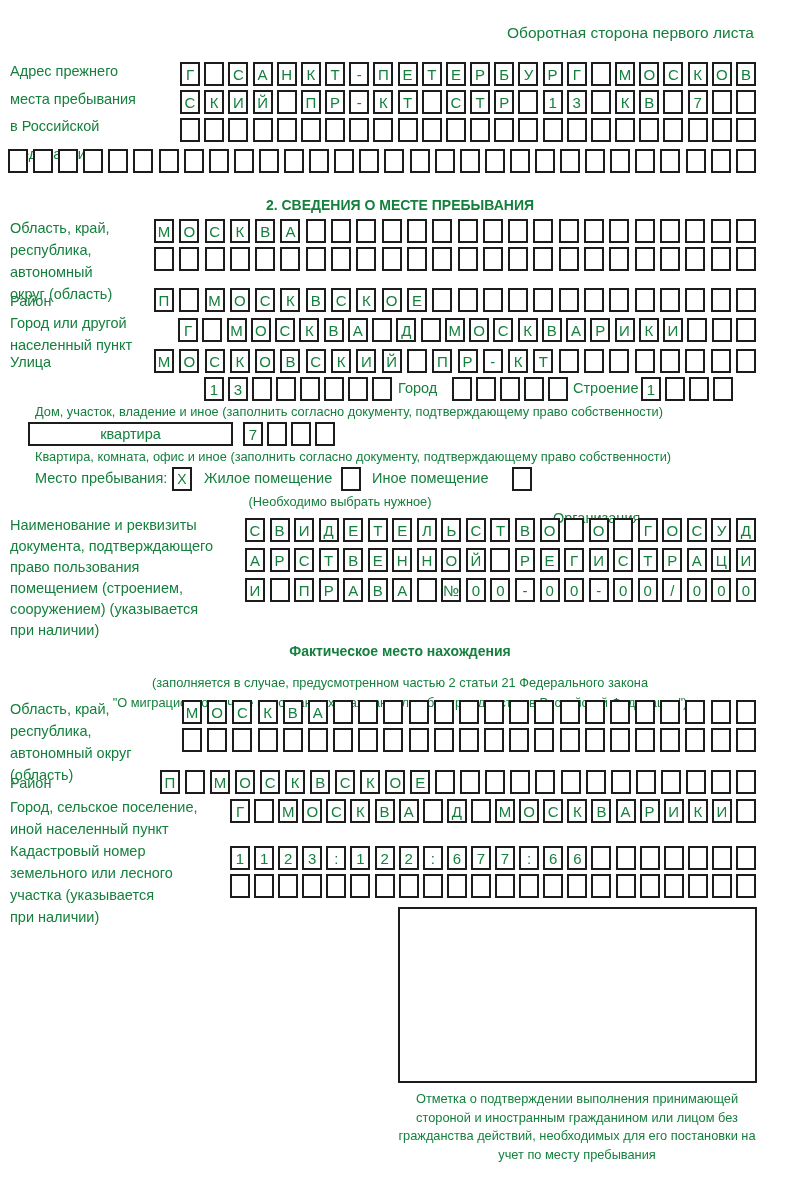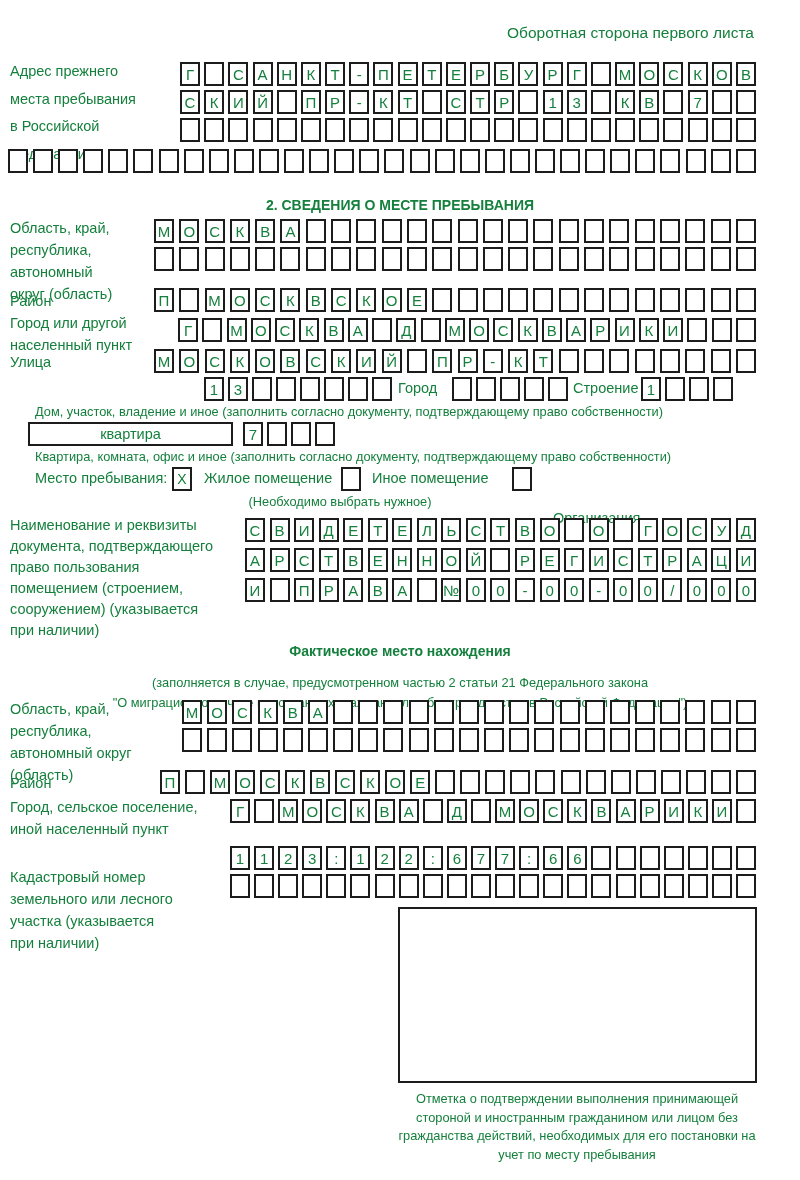--- a/index.html
+++ b/index.html
@@ -512,21 +512,21 @@
       <div class="cell">К</div>
       <div class="cell">В</div>
       <div class="cell">А</div>
       <div class="cell">Р</div>
       <div class="cell">И</div>
       <div class="cell">К</div>
       <div class="cell">И</div>
       <div class="cell"></div>
     </div>
 
-  <div class="abs lbl" style="left:10px;top:840px;width:172px;margin-top:26px;">Кадастровый номер земельного или лесного участка (указывается при наличии)</div>
+  <div class="abs lbl" style="left:10px;top:840px;width:172px;">Кадастровый номер земельного или лесного участка (указывается при наличии)</div>
   <div class="abs grid" style="left:230px;top:846px;width:526px;">
       <div class="cell">1</div>
       <div class="cell">1</div>
       <div class="cell">2</div>
       <div class="cell">3</div>
       <div class="cell">:</div>
       <div class="cell">1</div>
       <div class="cell">2</div>
       <div class="cell">2</div>
       <div class="cell">:</div>

